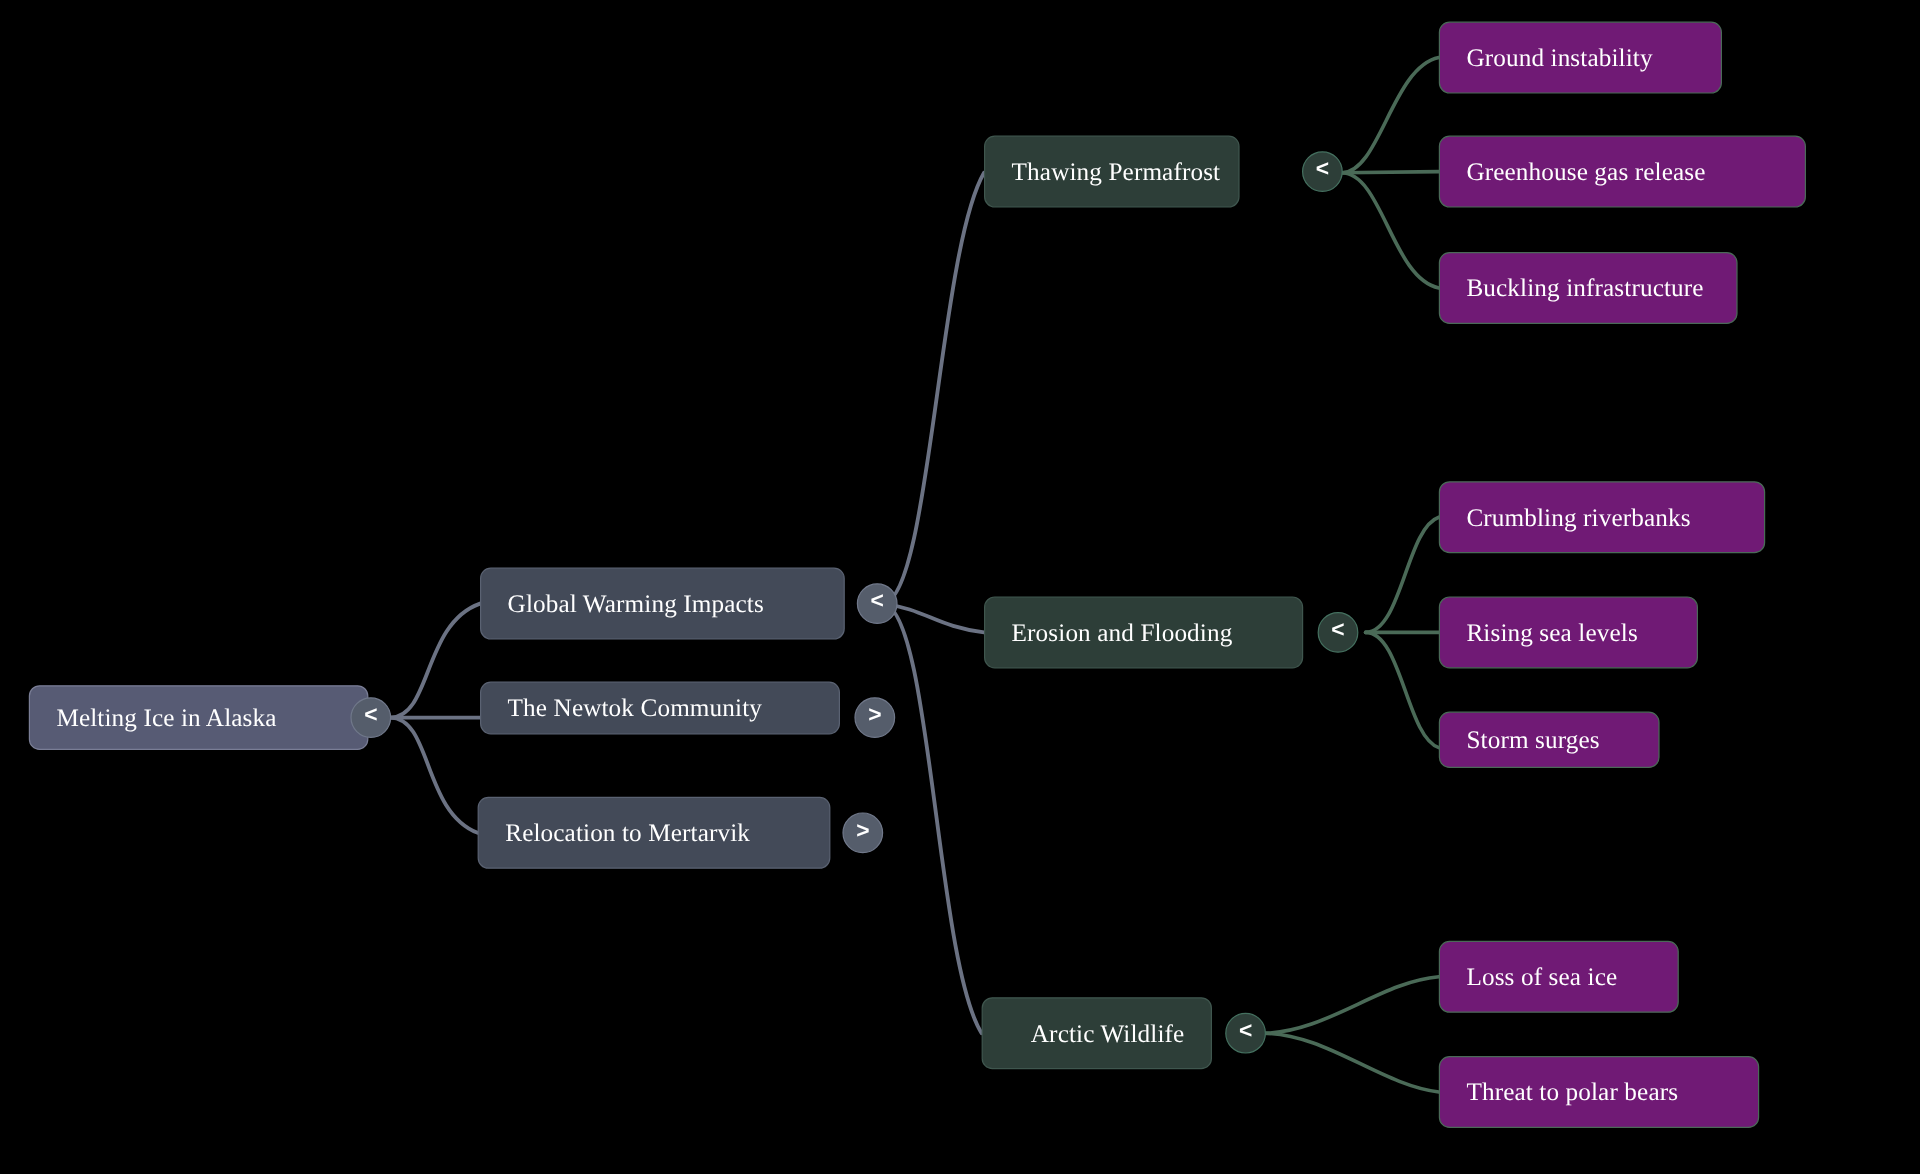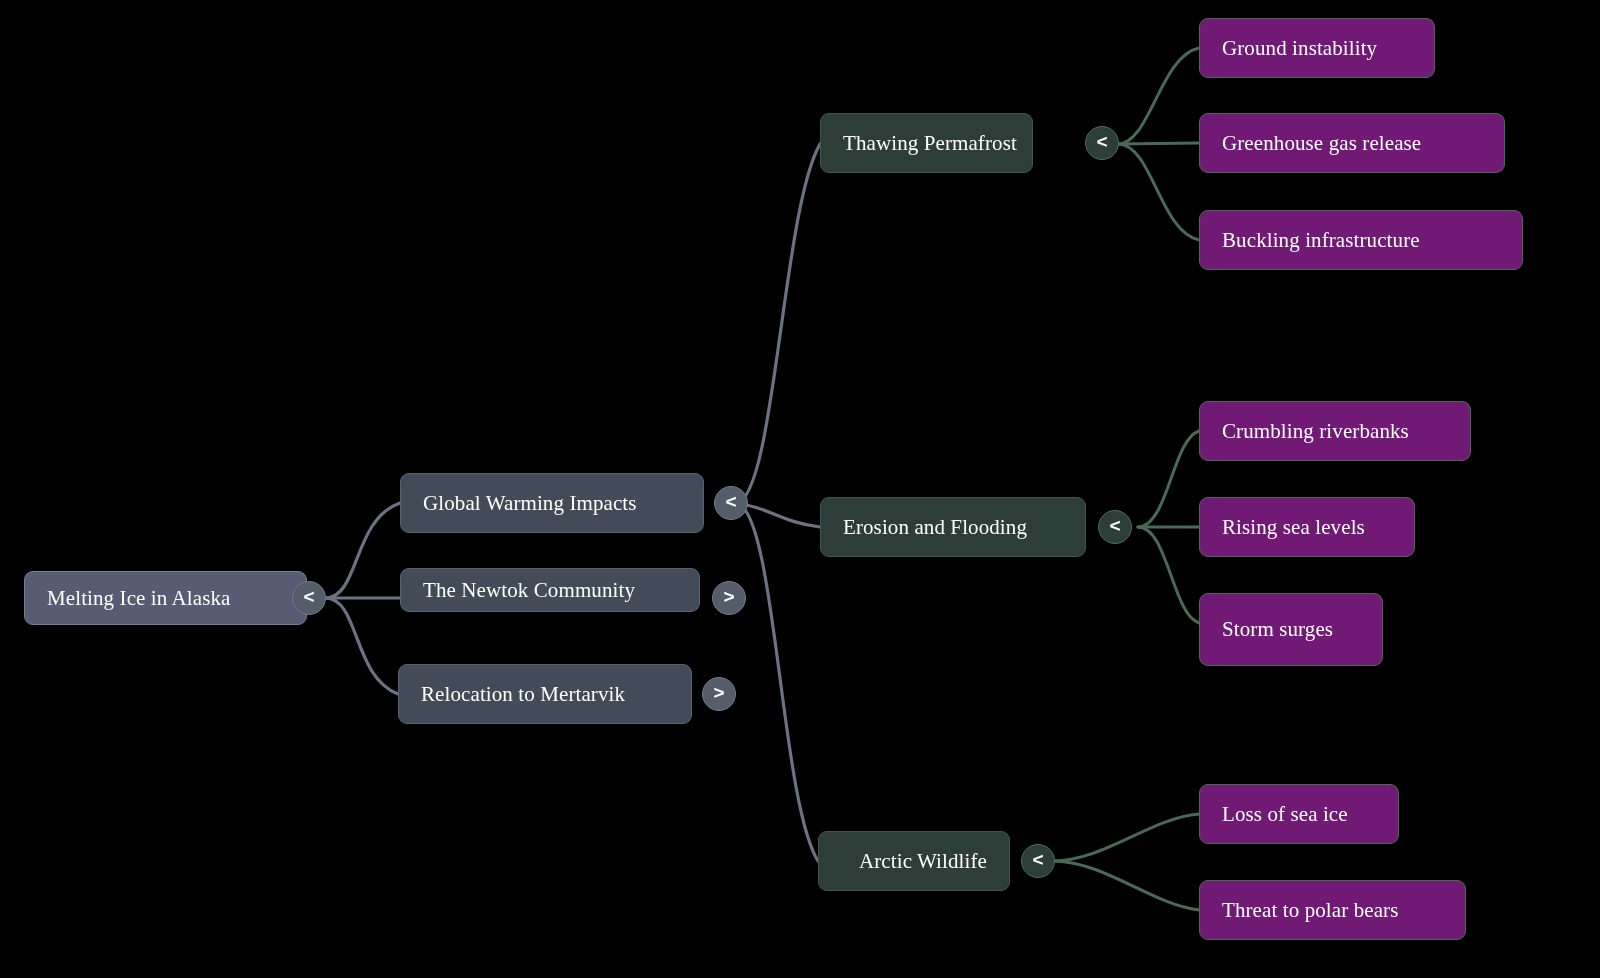--- a/index.html
+++ b/index.html
@@ -165,38 +165,38 @@
   <div class="toggle green" style="left:1085px; top:126px;">
     <span class="chev">&lt;</span>
   </div>
 
   <div class="node leaf" style="left:1199px; top:18px; width:236px; height:60px;">
     <span class="label">Ground instability</span>
   </div>
   <div class="node leaf" style="left:1199px; top:113px; width:306px; height:60px;">
     <span class="label">Greenhouse gas release</span>
   </div>
-  <div class="node leaf" style="left:1199px; top:210px; width:324px; height:60px;">
+  <div class="node leaf" style="left:1199px; top:210px; width:249px; height:60px;">
     <span class="label">Buckling infrastructure</span>
   </div>
 
   <div class="node branch" style="left:820px; top:497px; width:266px; height:60px;">
     <span class="label">Erosion and Flooding</span>
   </div>
   <div class="toggle green" style="left:1098px; top:510px;">
     <span class="chev">&lt;</span>
   </div>
 
   <div class="node leaf" style="left:1199px; top:401px; width:272px; height:60px;">
     <span class="label">Crumbling riverbanks</span>
   </div>
   <div class="node leaf" style="left:1199px; top:497px; width:216px; height:60px;">
     <span class="label">Rising sea levels</span>
   </div>
-  <div class="node leaf" style="left:1199px; top:593px; width:184px; height:73px;">
+  <div class="node leaf" style="left:1199px; top:593px; width:184px; height:47px;">
     <span class="label">Storm surges</span>
   </div>
 
   <div class="node branch" style="left:818px; top:831px; width:192px; height:60px;padding-left:40px;">
     <span class="label">Arctic Wildlife</span>
   </div>
   <div class="toggle green" style="left:1021px; top:844px;">
     <span class="chev">&lt;</span>
   </div>
 

